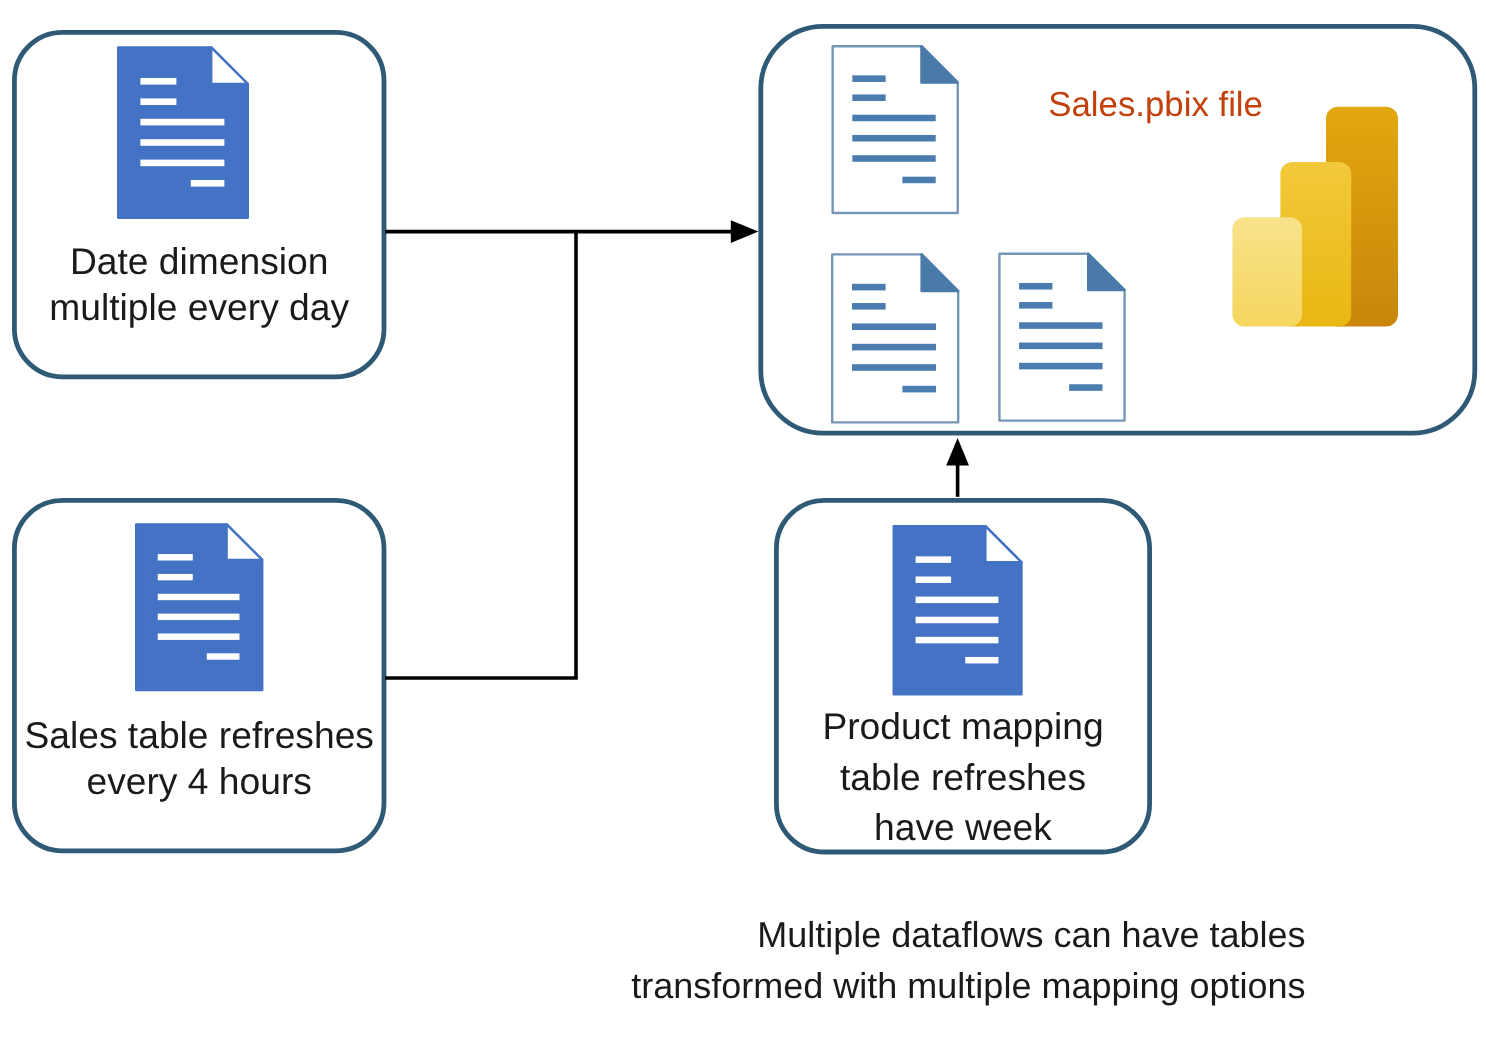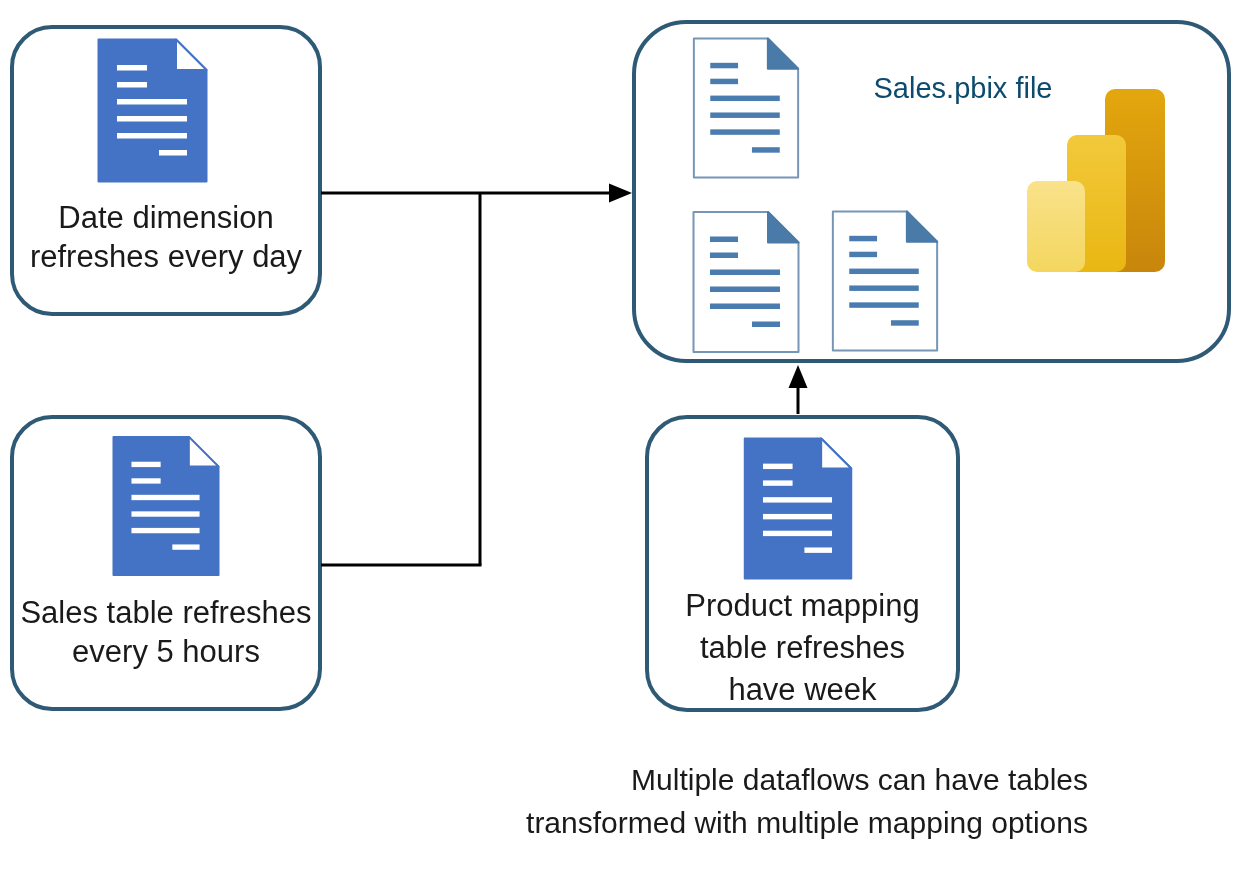--- a/index.html
+++ b/index.html
@@ -11,21 +11,21 @@
     position:absolute;background:#ffffff;border:4px solid #2F5A76;
     border-radius:42px;box-sizing:border-box;
   }
   .node-big{border-radius:54px;}
   .abs{position:absolute;}
   .label{
     position:absolute;left:0;right:0;text-align:center;
     font-size:31px;line-height:39px;color:#1a1a1a;white-space:nowrap;
   }
   .title-label{
-    position:absolute;text-align:center;font-size:29px;color:#0c4a6e;white-space:nowrap;
+    position:absolute;text-align:center;font-size:29px;color:#c2410c;white-space:nowrap;
   }
   .caption{
     position:absolute;left:180px;top:758px;width:908px;text-align:right;
     font-size:30px;line-height:43px;color:#1a1a1a;
   }
   .connectors{position:absolute;left:0;top:0;pointer-events:none;}
   .bar{position:absolute;border-radius:10px;}
   .bar-light{background:linear-gradient(180deg,#F9E28B 0%,#F4D65F 100%);}
   .bar-mid{background:linear-gradient(180deg,#F2C93B 0%,#E9B712 100%);}
   .bar-dark{background:linear-gradient(180deg,#E3A70E 0%,#C8860B 100%);}
@@ -43,40 +43,40 @@
         <rect x="20" y="27" width="30" height="5.5"></rect>
         <rect x="20" y="44" width="30" height="5.5"></rect>
         <rect x="20" y="61" width="70" height="5.5"></rect>
         <rect x="20" y="78" width="70" height="5.5"></rect>
         <rect x="20" y="95" width="70" height="5.5"></rect>
         <rect x="62" y="112" width="28" height="5.5"></rect>
       </g>
     </svg>
     <div class="label" style="top:169px;">
       <div>Date dimension</div>
-      <div>refreshes every day</div>
+      <div>multiple every day</div>
     </div>
   </div>
 
   <div class="node" style="left:10px;top:415px;width:312px;height:296px;">
     <svg class="abs" style="left:98px;top:16px;" width="108" height="142" viewBox="0 0 111 145">
       <path d="M1.5,1.5 H79 L109.5,32 V143.5 H1.5 Z" fill="#4472C4" stroke="#4472C4" stroke-width="2" stroke-linejoin="round"></path>
       <path d="M79,1.5 L109.5,32 H79 Z" fill="#ffffff" stroke="#4472C4" stroke-width="2" stroke-linejoin="round"></path>
       <g fill="#ffffff">
         <rect x="20" y="27" width="30" height="5.5"></rect>
         <rect x="20" y="44" width="30" height="5.5"></rect>
         <rect x="20" y="61" width="70" height="5.5"></rect>
         <rect x="20" y="78" width="70" height="5.5"></rect>
         <rect x="20" y="95" width="70" height="5.5"></rect>
         <rect x="62" y="112" width="28" height="5.5"></rect>
       </g>
     </svg>
     <div class="label" style="top:174px;">
       <div>Sales table refreshes</div>
-      <div>every 5 hours</div>
+      <div>every 4 hours</div>
     </div>
   </div>
 
   <div class="node" style="left:645px;top:415px;width:315px;height:297px;">
     <svg class="abs" style="left:94px;top:18px;" width="110" height="143" viewBox="0 0 111 145">
       <path d="M1.5,1.5 H79 L109.5,32 V143.5 H1.5 Z" fill="#4472C4" stroke="#4472C4" stroke-width="2" stroke-linejoin="round"></path>
       <path d="M79,1.5 L109.5,32 H79 Z" fill="#ffffff" stroke="#4472C4" stroke-width="2" stroke-linejoin="round"></path>
       <g fill="#ffffff">
         <rect x="20" y="27" width="30" height="5.5"></rect>
         <rect x="20" y="44" width="30" height="5.5"></rect>

